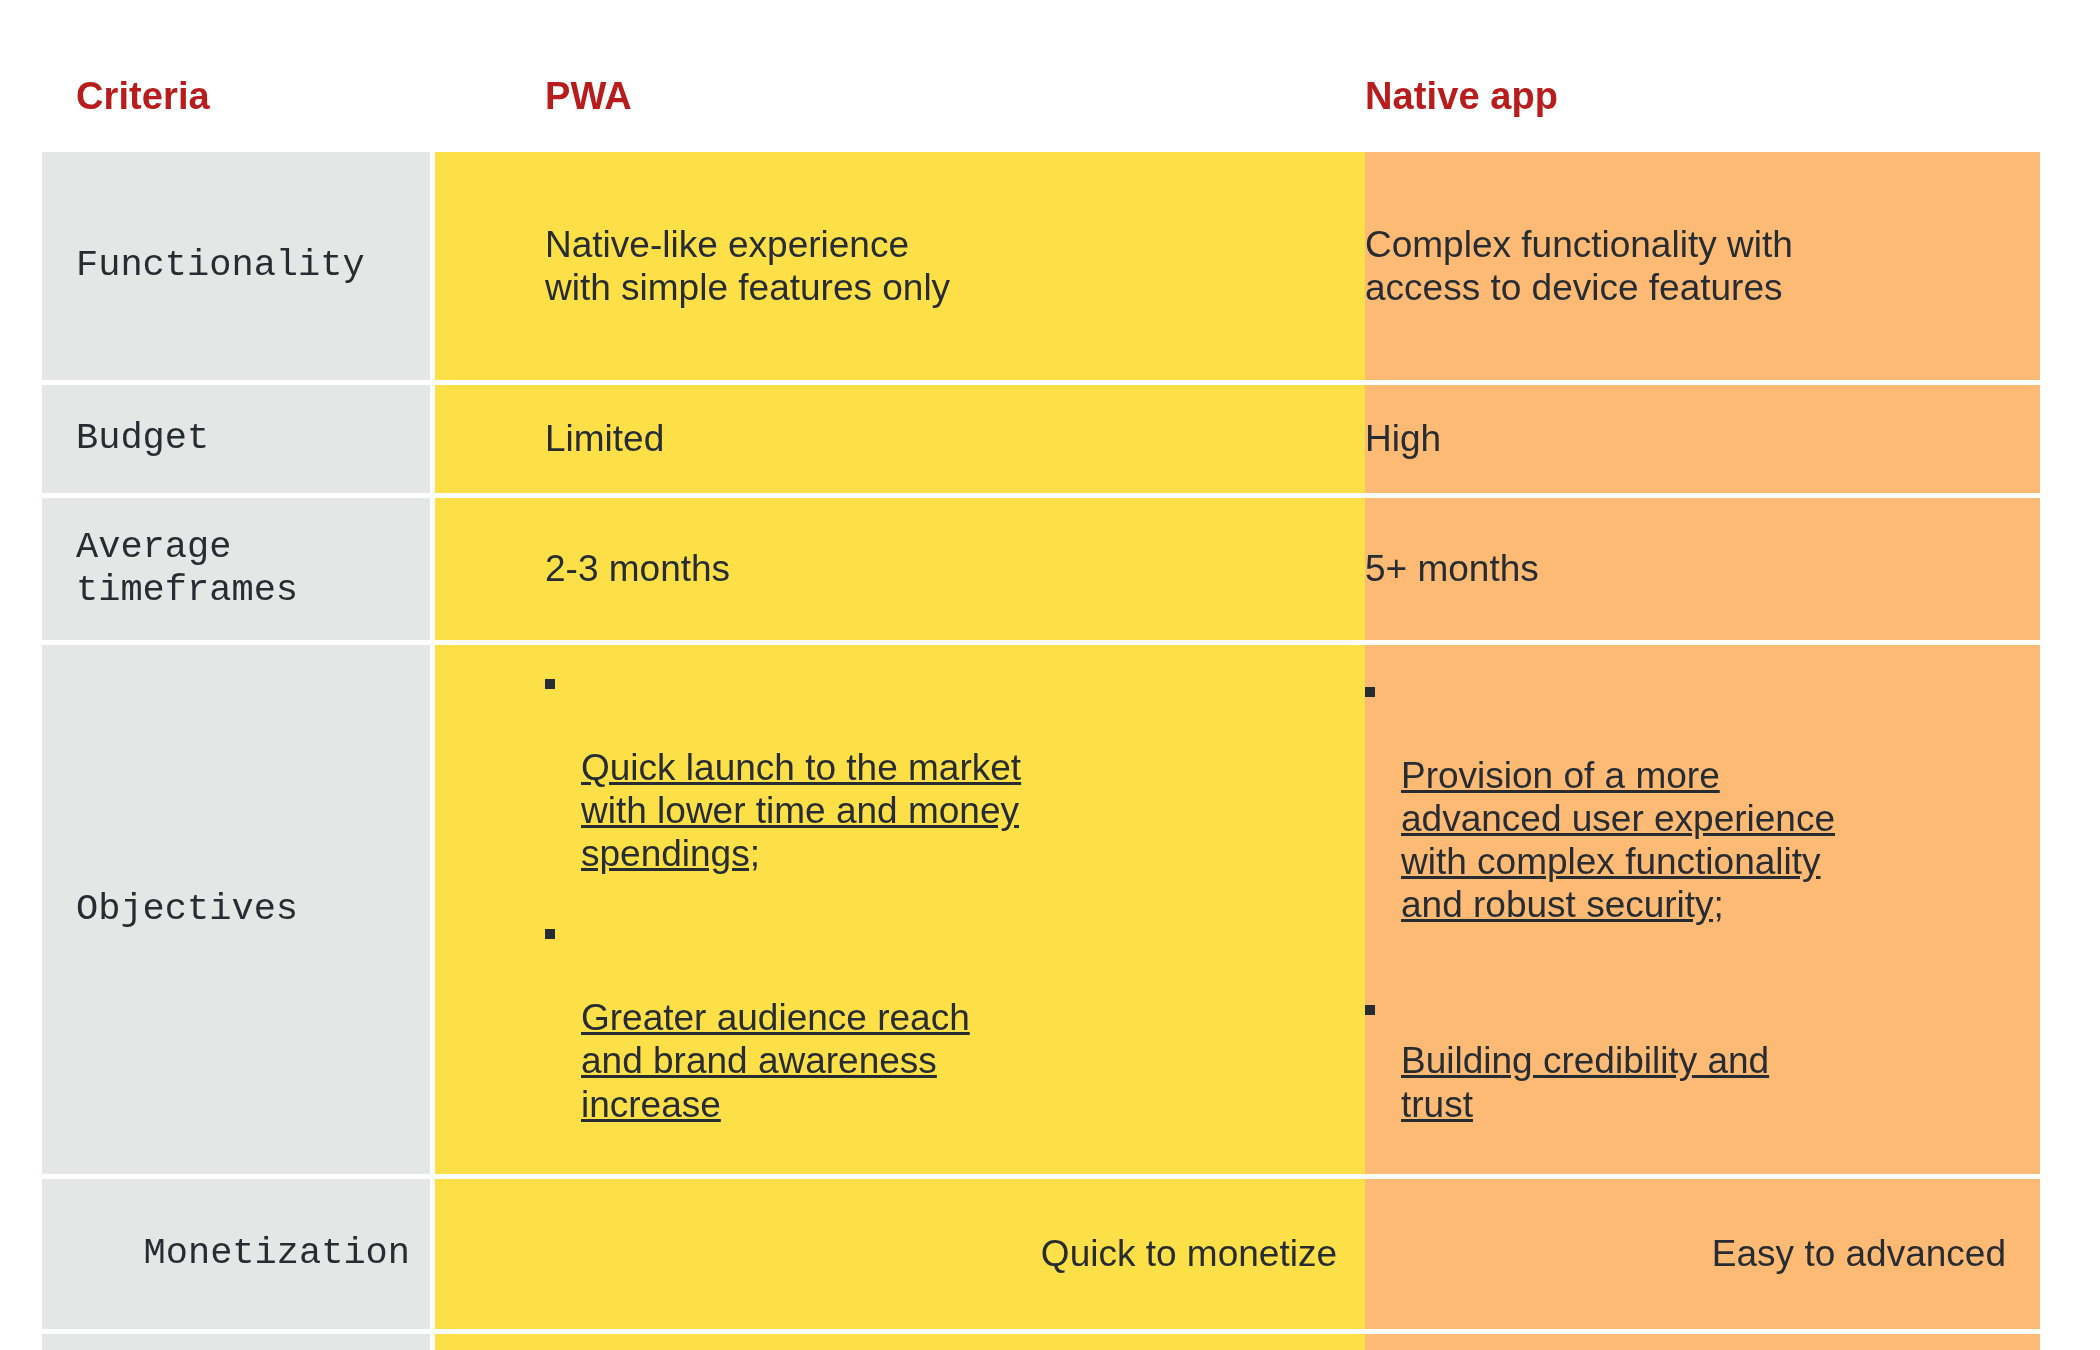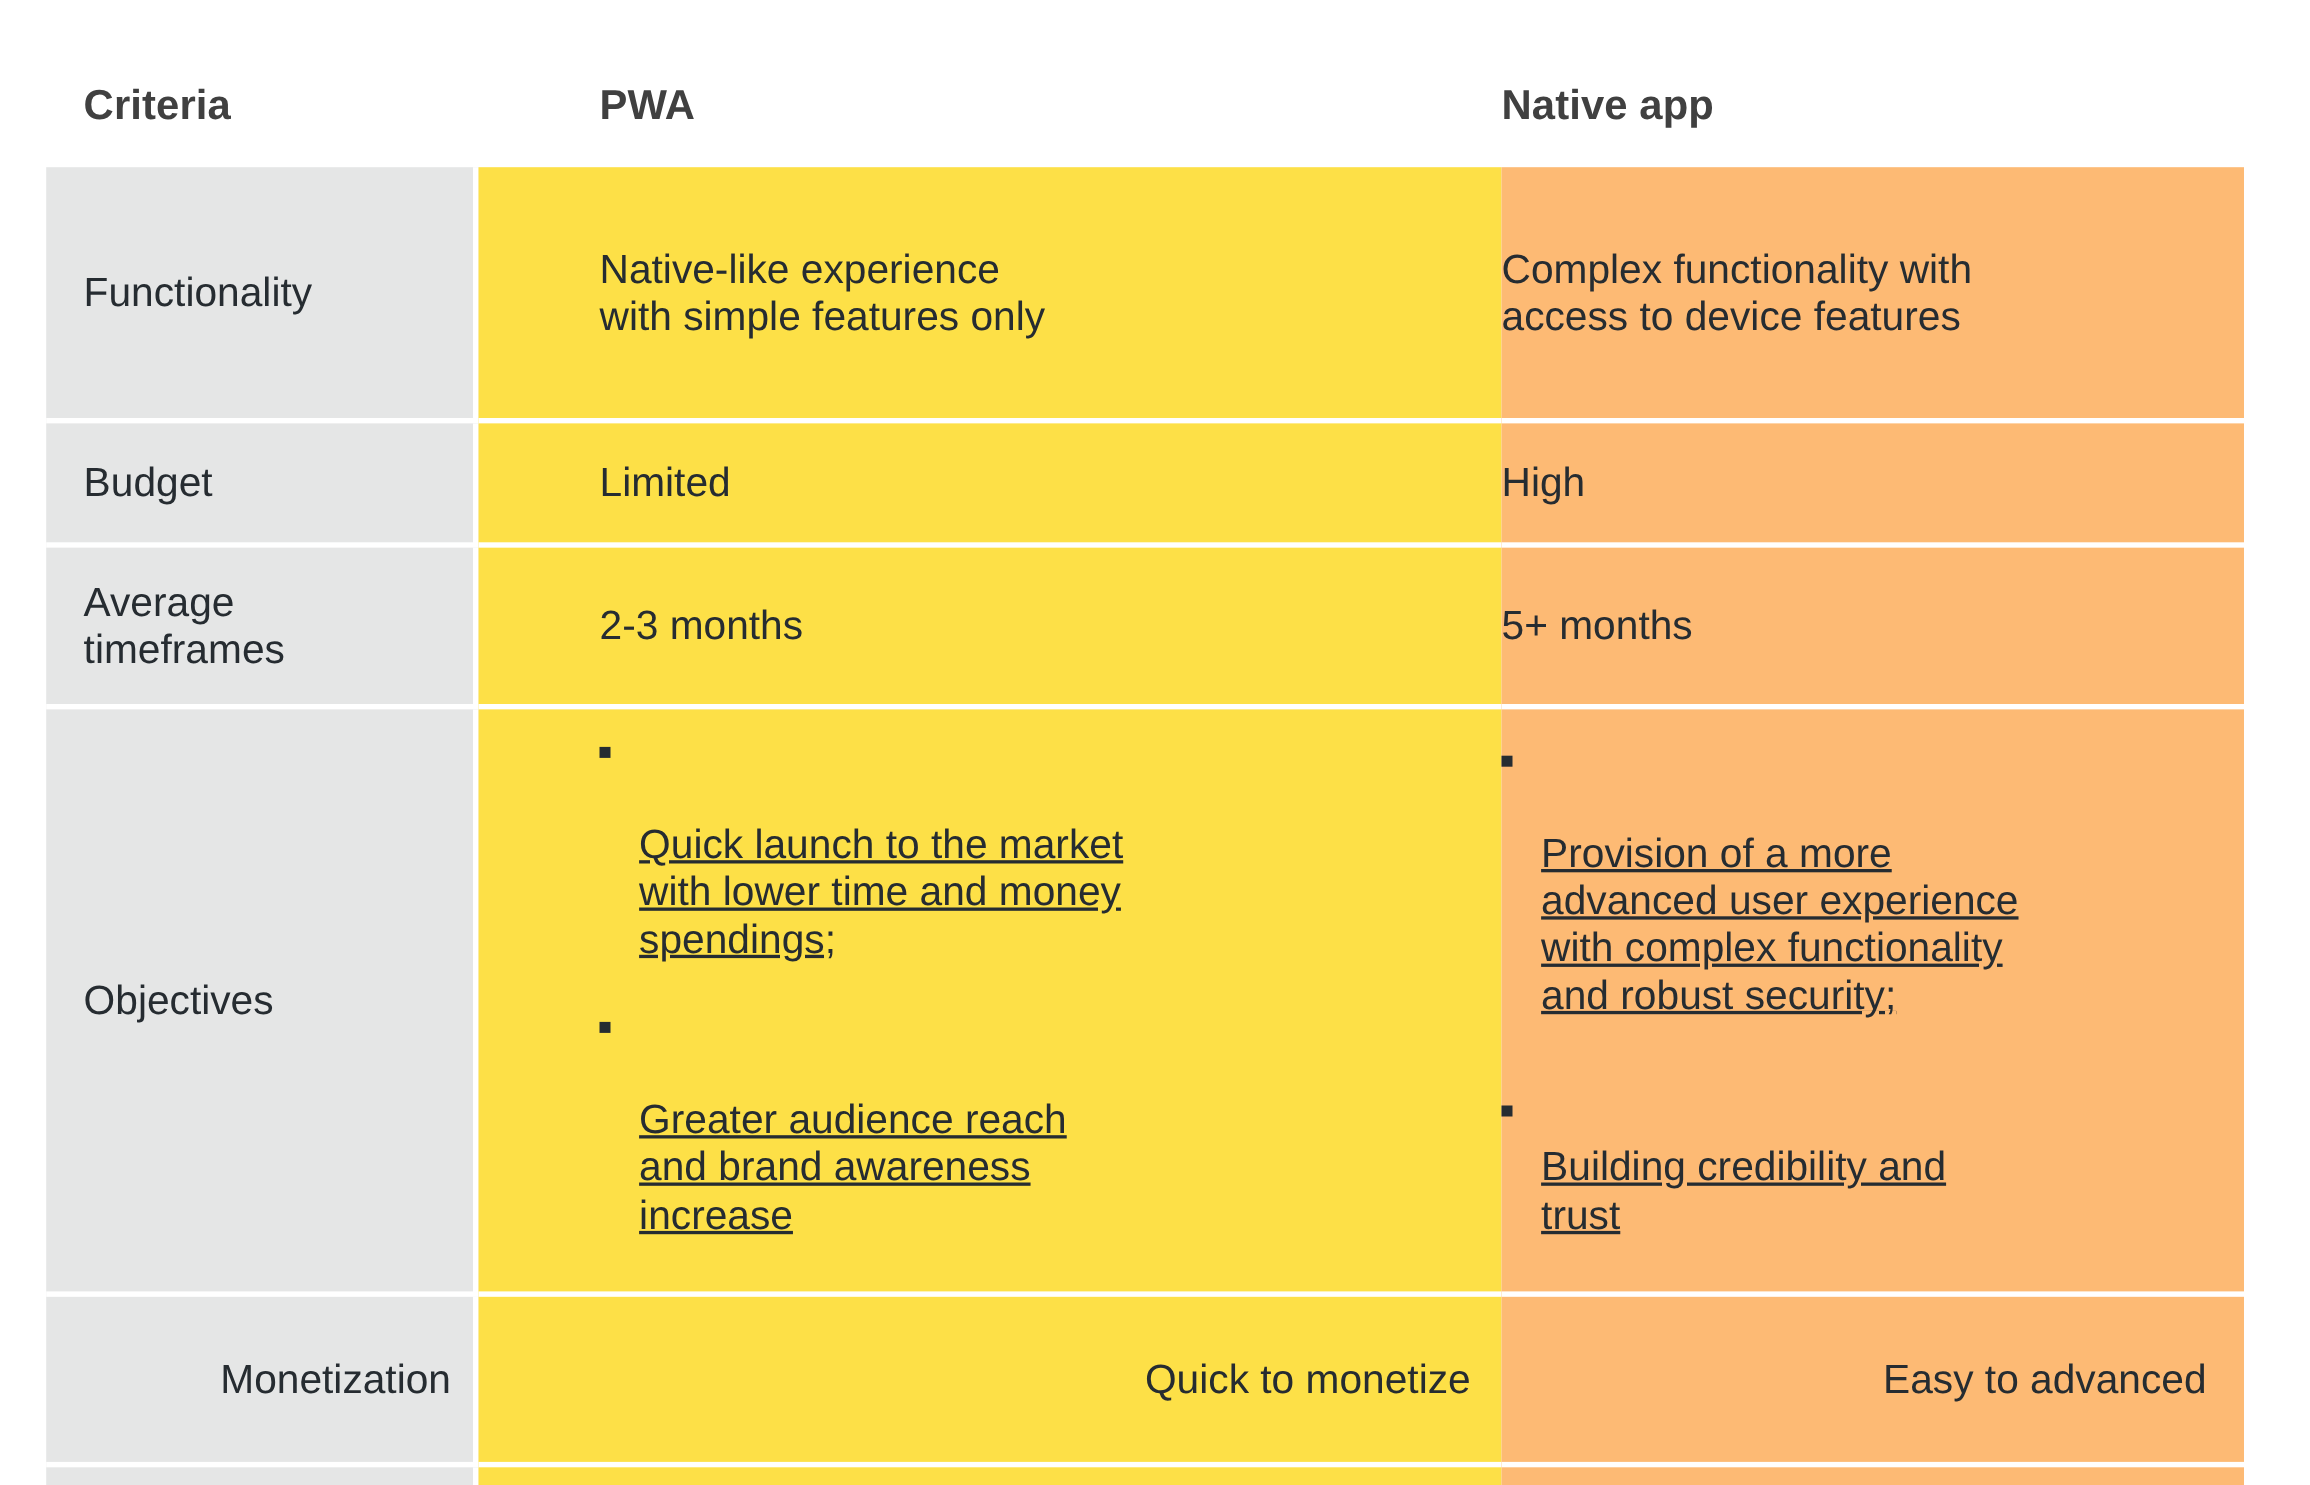--- a/index.html
+++ b/index.html
@@ -38,21 +38,21 @@
   .cmp-table col.col-native   { width: 675px; }
 
   
   thead th {
     background: #ffffff;
     text-align: left;
     vertical-align: bottom;
     font-size: 38px;
     font-weight: bold;
     line-height: 1.1;
-    color: #404040;
+    color: #b91c1c;
     letter-spacing: 0.1px;
     padding: 0 0 34px 0;
     height: 78px;
   }
   thead th.h-criteria { padding-left: 34px; }
   thead th.h-pwa      { padding-left: 110px; }
   thead th.h-native   { padding-left: 0px; }
 
   
   tbody td {
@@ -62,20 +62,21 @@
     color: #262c31;
     font-weight: normal;
     border-bottom: 5px solid #ffffff;
   }
   tbody tr:last-child td { border-bottom: none; }
 
   td.c-criteria {
     background: #e5e6e6;
     padding: 14px 20px 14px 34px;
     border-right: 5px solid #ffffff;
+    font-family: Liberation Mono, monospace;
   }
   td.c-pwa {
     background: #fde047;
     padding: 14px 28px 14px 110px;
   }
   td.c-native {
     background: #fdba74;
     padding: 14px 34px 14px 0px;
   }
 

